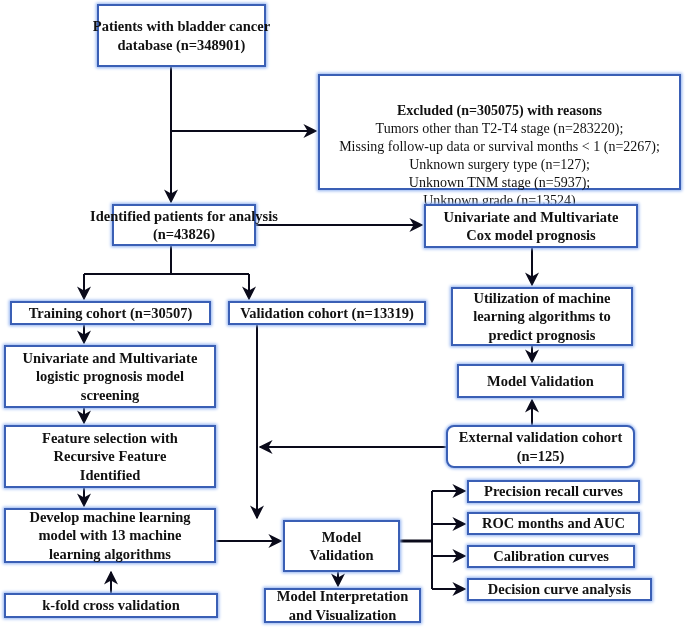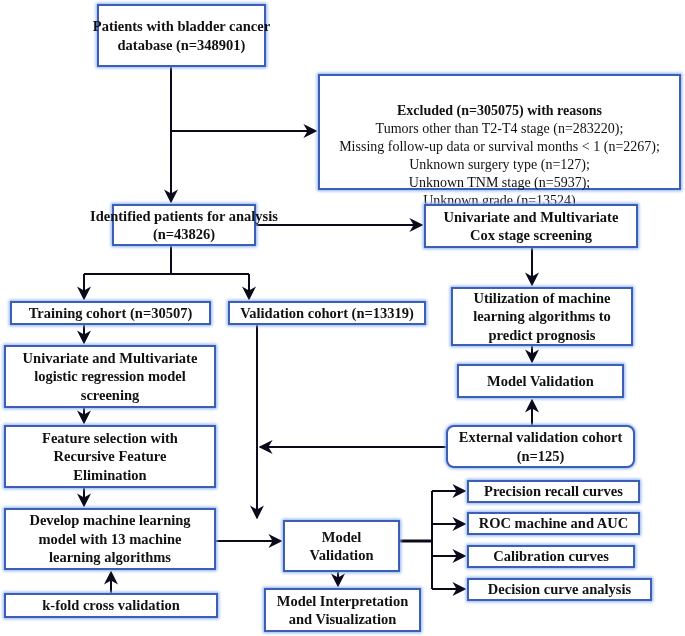--- a/index.html
+++ b/index.html
@@ -89,86 +89,86 @@
     <span class="ln">Unknown grade (n=13524)</span>
   </div>
 
   <div class="box" style="left:112px;top:204px;width:144px;height:42px;">
     <span class="ln">Identified patients for analysis</span>
     <span class="ln">(n=43826)</span>
   </div>
 
   <div class="box" style="left:424px;top:204px;width:214px;height:44px;">
     <span class="ln">Univariate and Multivariate</span>
-    <span class="ln">Cox stage screening</span>
+    <span class="ln">Cox model prognosis</span>
   </div>
 
   <div class="box" style="left:10px;top:301px;width:201px;height:24px;">
     <span class="ln">Training cohort (n=30507)</span>
   </div>
 
   <div class="box" style="left:228px;top:301px;width:198px;height:24px;">
     <span class="ln">Validation cohort (n=13319)</span>
   </div>
 
   <div class="box" style="left:451px;top:287px;width:182px;height:59px;">
     <span class="ln">Utilization of machine</span>
     <span class="ln">learning algorithms to</span>
     <span class="ln">predict prognosis</span>
   </div>
 
   <div class="box" style="left:4px;top:345px;width:212px;height:63px;">
     <span class="ln">Univariate and Multivariate</span>
-    <span class="ln">logistic regression model</span>
+    <span class="ln">logistic prognosis model</span>
     <span class="ln">screening</span>
   </div>
 
   <div class="box" style="left:457px;top:364px;width:167px;height:34px;">
     <span class="ln">Model Validation</span>
   </div>
 
   <div class="box" style="left:4px;top:425px;width:212px;height:63px;align-items:center;">
     <span class="ln">Feature selection with</span>
     <span class="ln">Recursive Feature</span>
-    <span class="ln">Elimination</span>
+    <span class="ln">Identified</span>
   </div>
 
   <div class="box" style="left:446px;top:425px;width:189px;height:43px;border-radius:8px;">
     <span class="ln">External validation cohort</span>
     <span class="ln">(n=125)</span>
   </div>
 
-  <div class="box" style="left:4px;top:508px;width:212px;height:62px;">
+  <div class="box" style="left:4px;top:508px;width:212px;height:55px;">
     <span class="ln">Develop machine learning</span>
     <span class="ln">model with 13 machine</span>
     <span class="ln">learning algorithms</span>
   </div>
 
   <div class="box" style="left:283px;top:520px;width:117px;height:52px;text-align:right;">
     <span class="ln">Model</span>
     <span class="ln">Validation</span>
   </div>
 
   <div class="box" style="left:467px;top:480px;width:173px;height:23px;">
     <span class="ln">Precision recall curves</span>
   </div>
 
   <div class="box" style="left:467px;top:512px;width:173px;height:23px;">
-    <span class="ln">ROC machine and AUC</span>
+    <span class="ln">ROC months and AUC</span>
   </div>
 
   <div class="box" style="left:467px;top:545px;width:168px;height:23px;">
     <span class="ln">Calibration curves</span>
   </div>
 
   <div class="box" style="left:467px;top:578px;width:185px;height:23px;">
     <span class="ln">Decision curve analysis</span>
   </div>
 
   <div class="box" style="left:4px;top:593px;width:214px;height:25px;">
     <span class="ln">k-fold cross validation</span>
   </div>
 
-  <div class="box" style="left:264px;top:588px;width:157px;height:44px;text-align:center;">
+  <div class="box" style="left:264px;top:588px;width:157px;height:35px;text-align:center;">
     <span class="ln">Model Interpretation</span>
     <span class="ln">and Visualization</span>
   </div>
 </div>
 
 </body></html>

